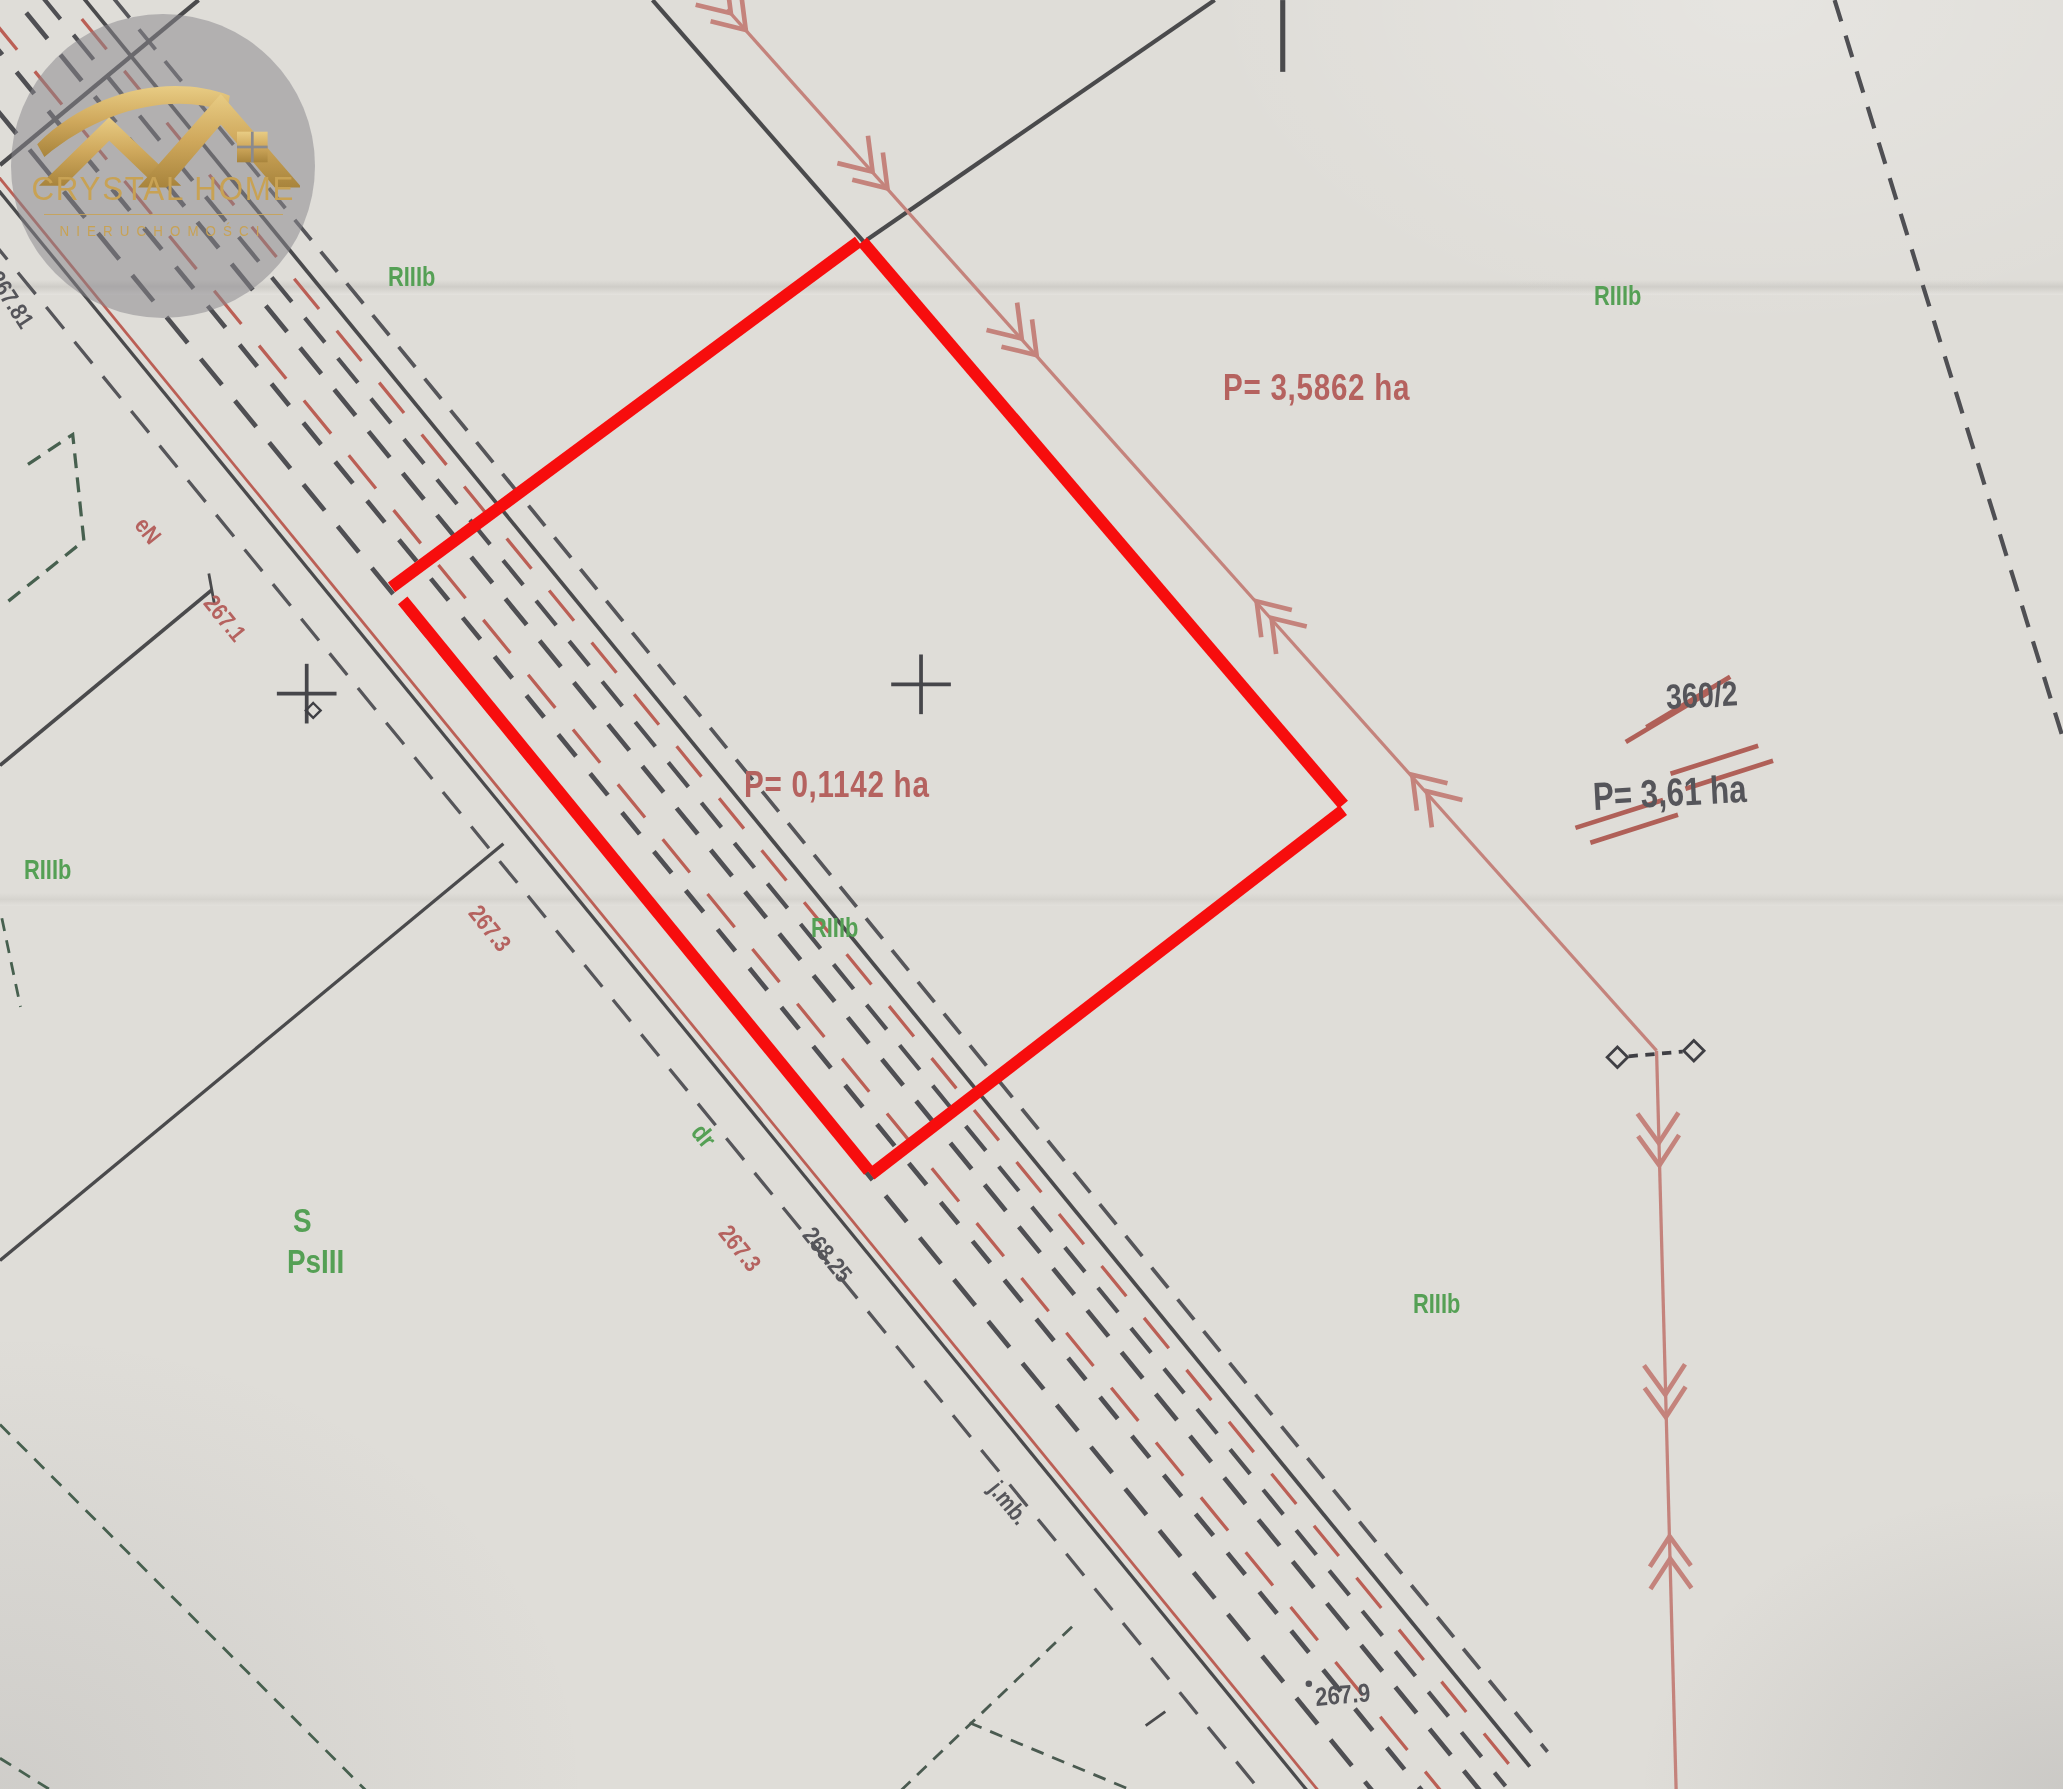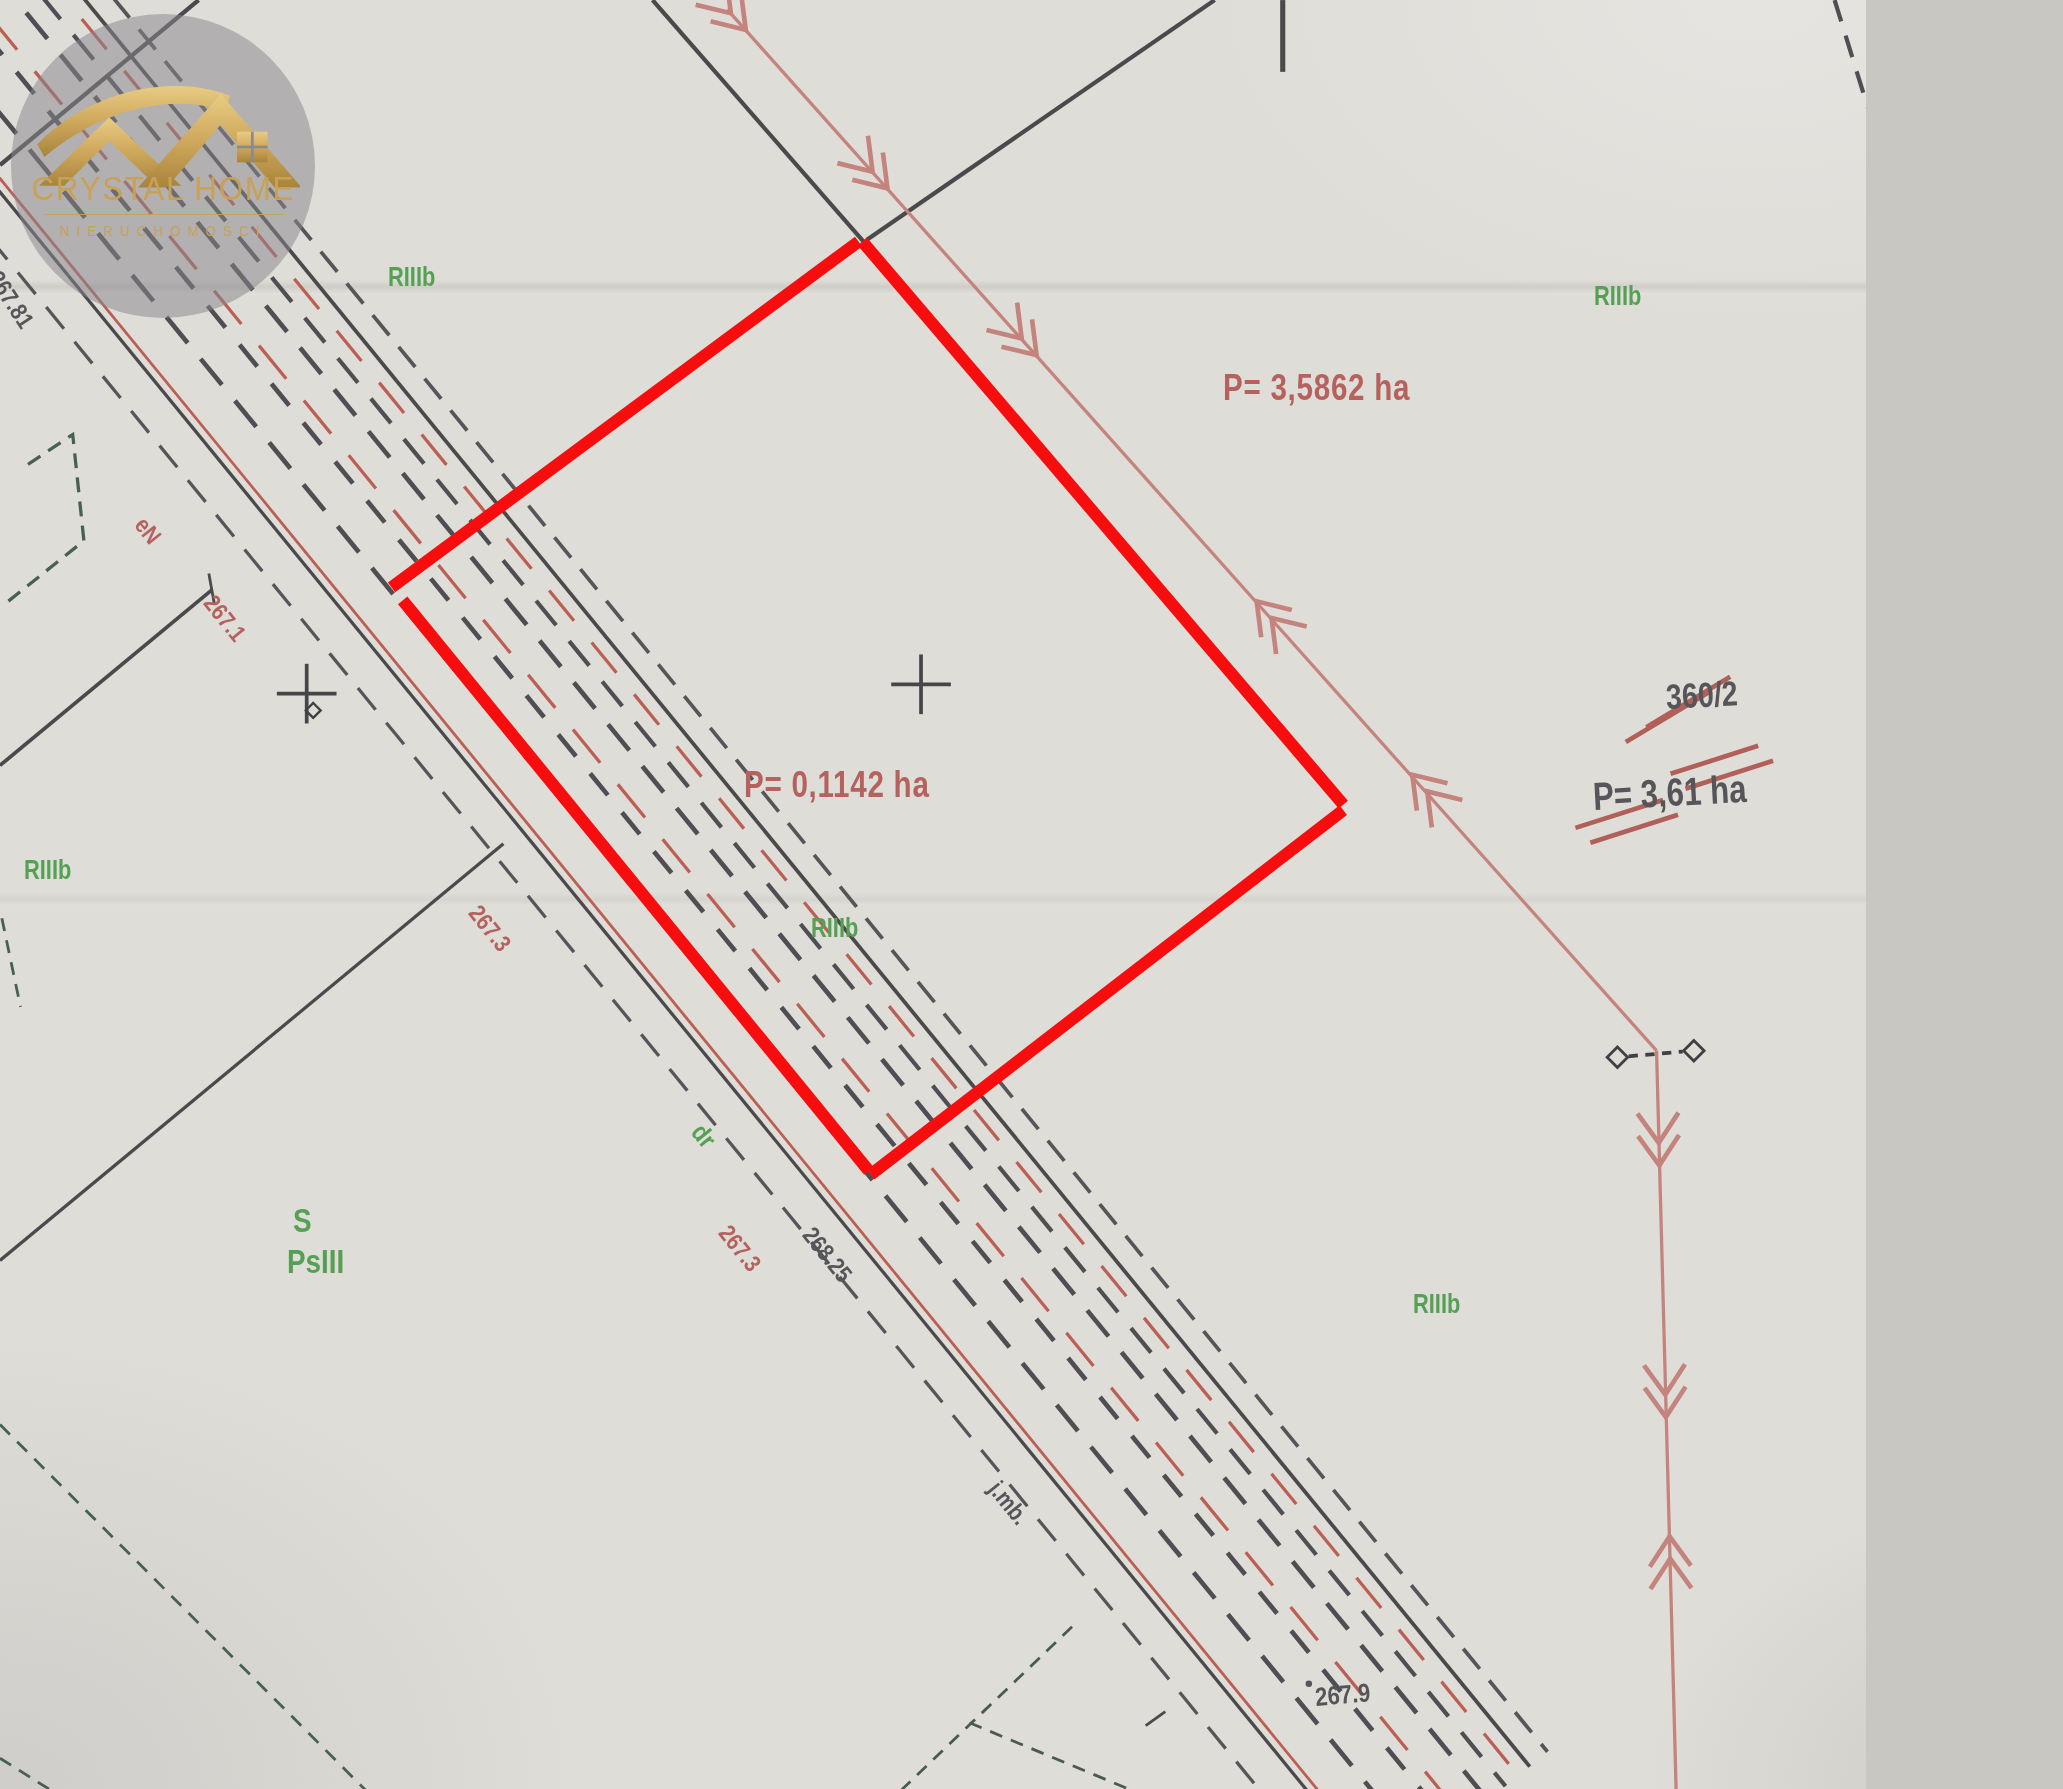--- a/index.html
+++ b/index.html
@@ -1,17 +1,17 @@
 <!DOCTYPE html>
 <html style="font-size:15px"><head>
 <meta charset="utf-8">
 <style>
   html,body{margin:0;padding:0;background:#c9c7c2;}
   #stage{
-    position:relative;width:1866px;height:1790px;overflow:hidden;
+    position:relative;width:2063px;height:1790px;overflow:hidden;
     background:#dfddd8;
     font-family:"Liberation Sans",sans-serif;
   }
   .shade{position:absolute;pointer-events:none;}
   #map-svg{position:absolute;left:0;top:0;}
   .lbl{
     position:absolute;white-space:nowrap;line-height:1;
     transform-origin:left top;
     font-family:"Liberation Sans",sans-serif;
   }

